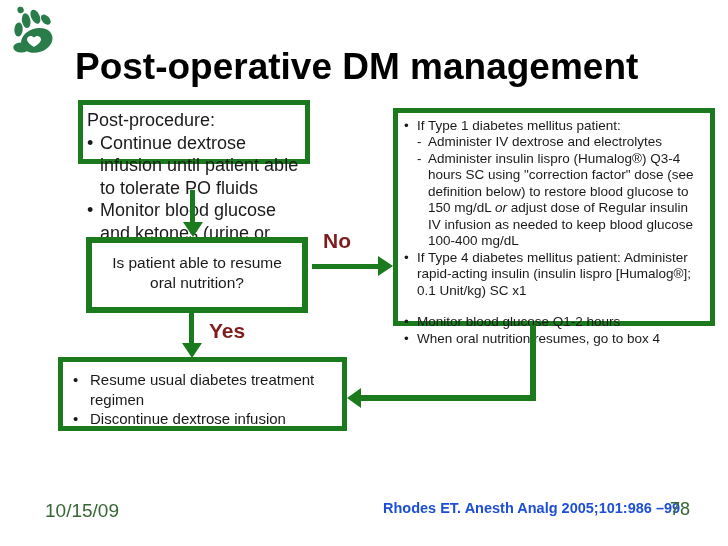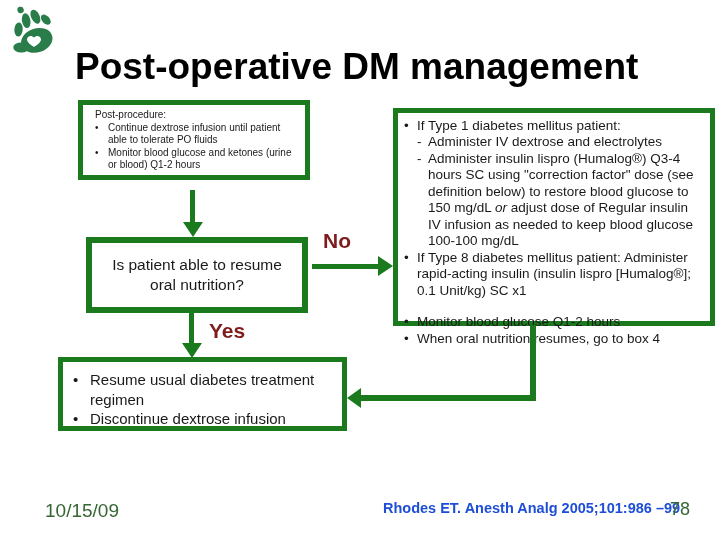--- a/index.html
+++ b/index.html
@@ -22,25 +22,25 @@
   .title{
     position:absolute;left:75px;top:46px;width:620px;
     font-size:37px;font-weight:700;color:#000;letter-spacing:0;
     white-space:nowrap;
   }
 
   .box{
     position:absolute;background:#fff;border:5px solid var(--green);
     color:#1a1a1a;
   }
-  .box-post{left:78px;top:100px;width:232px;height:80px;padding:4px 12px;font-size:10px;line-height:1.25}
+  .box-post{left:78px;top:100px;width:232px;height:64px;padding:4px 4px;font-size:18px;line-height:1.25}
   .box-question{
     left:86px;top:237px;width:222px;height:76px;border-width:6px;
-    display:flex;align-items:center;justify-content:center;text-align:center;
-    font-size:15.5px;line-height:1.3;padding:18px 10px;
+    display:flex;justify-content:center;text-align:center;
+    font-size:15.5px;line-height:1.3;padding:10px 10px;
   }
   .box-resume{left:58px;top:357px;width:289px;height:74px;padding:8px 6px 4px 10px;font-size:15px;line-height:1.3}
   .box-types{left:393px;top:108px;width:322px;height:218px;padding:5px 6px;font-size:13.5px;line-height:1.22}
 
   .brow{display:flex}
   .brow .mk{flex:0 0 13px;text-align:left}
   .brow .tx{flex:1}
   .srow{display:flex;margin-left:13px}
   .srow .mk{flex:0 0 11px}
   .srow .tx{flex:1}
@@ -112,25 +112,25 @@
     <div class="brow">
       <span class="mk">•</span>
       <span class="tx">If Type 1 diabetes mellitus patient:</span>
     </div>
     <div class="srow">
       <span class="mk">-</span>
       <span class="tx">Administer IV dextrose and electrolytes</span>
     </div>
     <div class="srow">
       <span class="mk">-</span>
-      <span class="tx"><span>Administer insulin lispro (Humalog®) Q3-4 hours SC using "correction factor" dose (see definition below) to restore blood glucose to 150 mg/dL </span><span class="orword">or</span><span> adjust dose of Regular insulin IV infusion as needed to keep blood glucose 100-100 mg/dL</span></span>
+      <span class="tx"><span>Administer insulin lispro (Humalog®) Q3-4 hours SC using "correction factor" dose (see definition below) to restore blood glucose to 150 mg/dL </span><span class="orword">or</span><span> adjust dose of Regular insulin IV infusion as needed to keep blood glucose 100-400 mg/dL</span></span>
     </div>
     <div class="brow">
       <span class="mk">•</span>
-      <span class="tx">If Type 8 diabetes mellitus patient: Administer rapid-acting insulin (insulin lispro [Humalog®]; 0.1 Unit/kg) SC x1</span>
+      <span class="tx">If Type 4 diabetes mellitus patient: Administer rapid-acting insulin (insulin lispro [Humalog®]; 0.1 Unit/kg) SC x1</span>
     </div>
     <div class="gap"></div>
     <div class="brow">
       <span class="mk">•</span>
       <span class="tx">Monitor blood glucose Q1-2 hours</span>
     </div>
     <div class="brow">
       <span class="mk">•</span>
       <span class="tx">When oral nutrition resumes, go to box 4</span>
     </div>

